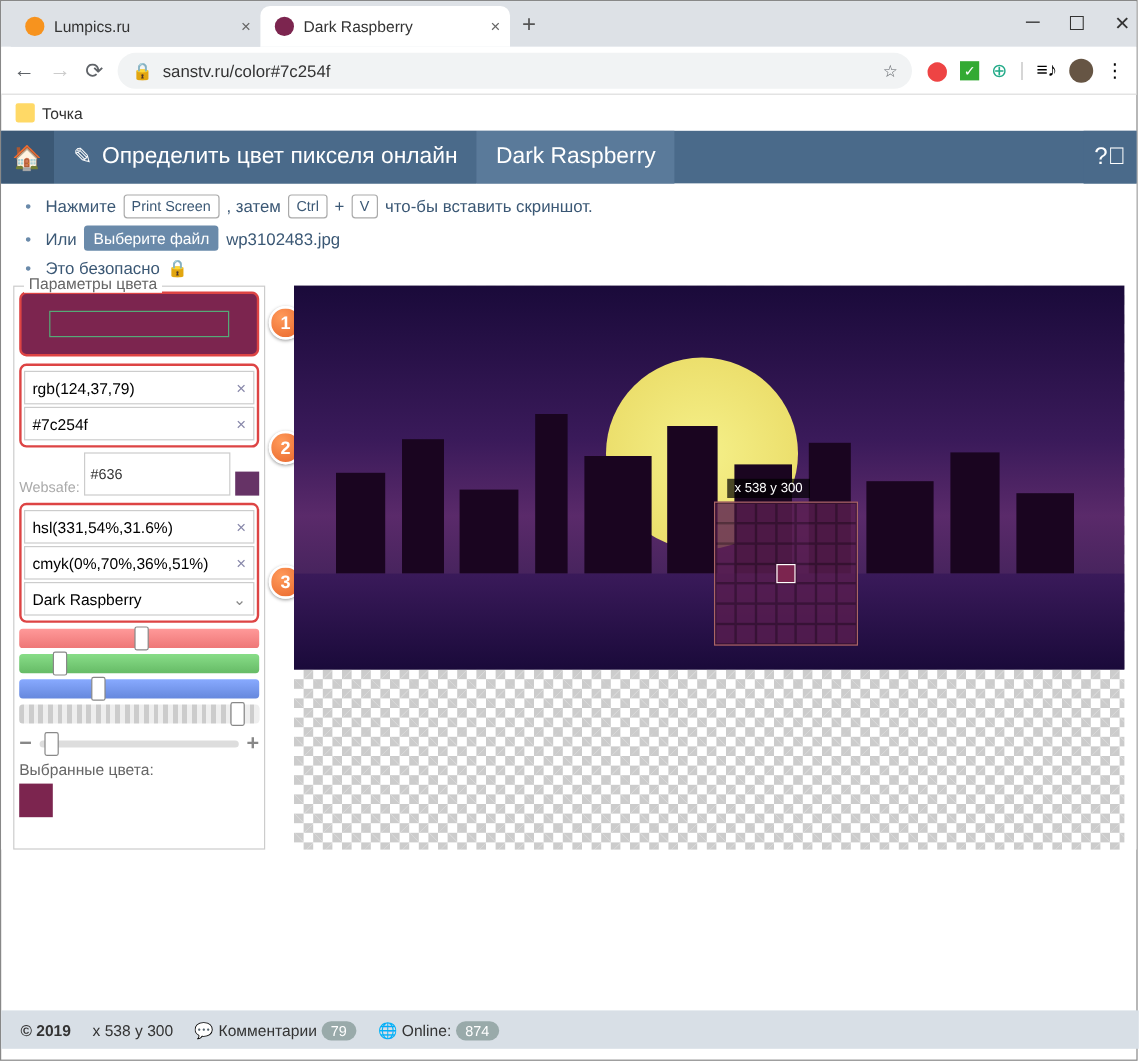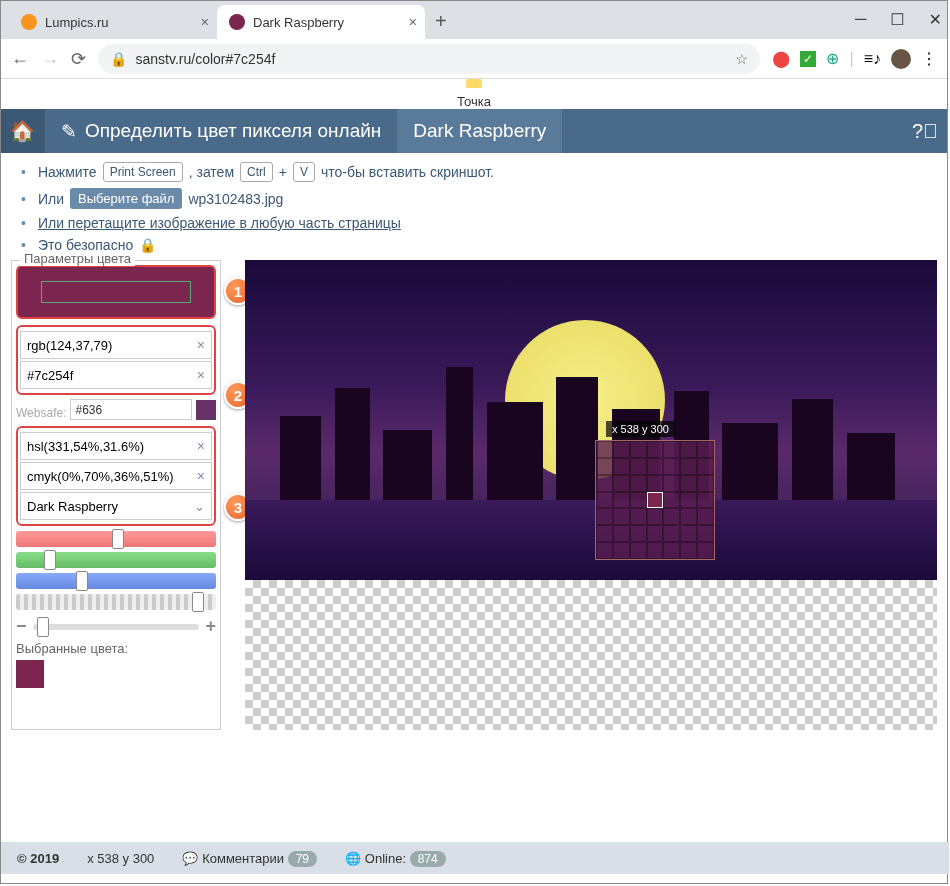--- a/index.html
+++ b/index.html
@@ -18,21 +18,21 @@
 .newtab { font-size: 20px; padding: 6px 10px; color: #555; }
 
 .addr-row { display: flex; align-items: center; gap: 12px; height: 40px; padding: 0 10px; background: #fff; border-bottom: 1px solid #ddd; }
 .navicon { font-size: 18px; color: #5f6368; }
 .url-pill { flex: 1; display: flex; align-items: center; gap: 8px; background: #f1f3f4; border-radius: 18px; height: 30px; padding: 0 12px; font-size: 14px; color: #333; }
 .url-pill .lock { color: #5f6368; }
 .url-pill .star { margin-left: auto; color: #5f6368; }
 .ext-icons { display: flex; gap: 10px; align-items: center; }
 .ext-icons span { font-size: 16px; }
 
-.bookmarks { height: 30px; display: flex; align-items: center; gap: 6px; padding: 0 12px; font-size: 13px; color: #333; flex-direction: column; }
+.bookmarks { height: 30px; display: flex; align-items: center; gap: 6px; padding: 0 12px; font-size: 13px; color: #333; }
 .bm-icon { width: 16px; height: 16px; background: #ffd966; border-radius: 2px; }
 
 .page-header { background: #4a6a8a; height: 44px; display: flex; align-items: center; color: #fff; }
 .home-btn { width: 44px; height: 44px; background: #3b5875; display: flex; align-items: center; justify-content: center; font-size: 20px; }
 .title-seg { display: flex; align-items: center; gap: 8px; padding: 0 16px; font-size: 19px; height: 44px; }
 .title-main { background: #4a6a8a; }
 .title-sub { background: #5a7a9a; }
 .help-btn { margin-left: auto; width: 44px; height: 44px; display: flex; align-items: center; justify-content: center; font-size: 20px; background: #4a6a8a; }
 
 .content { padding: 6px 10px 0 10px; background: #fff; }
@@ -45,21 +45,21 @@
 
 .workspace { display: flex; gap: 24px; margin-top: 4px; }
 .sidebar { width: 210px; border: 1px solid #ccc; padding: 4px; position: relative; }
 .legend { position: absolute; top: -10px; left: 8px; background: #fff; padding: 0 4px; font-size: 13px; color: #666; }
 .swatch { height: 54px; background: #7c254f; border: 2px solid #d44; border-radius: 6px; display: flex; align-items: center; justify-content: center; }
 .swatch-inner { width: 150px; height: 22px; border: 1px solid #5a7; }
 .field-group { border: 2px solid #d44; border-radius: 6px; margin-top: 6px; padding: 2px; }
 .field { display: flex; align-items: center; border: 1px solid #ccc; height: 28px; padding: 0 6px; font-size: 13px; background: #fff; margin: 2px 0; }
 .field .x { margin-left: auto; color: #88a; font-size: 14px; }
 .websafe-row { display: flex; align-items: flex-end; gap: 4px; margin: 4px 0; font-size: 12px; color: #aaa; }
-.websafe-row .ws-box { flex: 1; border: 1px solid #ccc; height: 21px; display: flex; align-items: center; padding: 0 4px; }
+.websafe-row .ws-box { flex: 1; border: 1px solid #ccc; height: 36px; display: flex; align-items: center; padding: 0 4px; }
 .ws-swatch { width: 20px; height: 20px; background: #663366; }
 .name-field { display: flex; align-items: center; border: 1px solid #ccc; height: 28px; padding: 0 6px; font-size: 13px; margin: 2px 0; }
 .name-field .chev { margin-left: auto; color: #888; }
 
 .slider { height: 16px; margin: 5px 0; border-radius: 3px; position: relative; }
 .slider.r { background: linear-gradient(#f99,#e77); }
 .slider.g { background: linear-gradient(#8d8,#6b6); }
 .slider.b { background: linear-gradient(#8af,#68d); }
 .slider.gray { background: repeating-linear-gradient(90deg,#ccc 0 4px,#eee 4px 8px); }
 .thumb { position: absolute; top: -2px; width: 12px; height: 20px; background: #fff; border: 1px solid #888; border-radius: 2px; }
@@ -76,21 +76,21 @@
 .buildings { position: absolute; bottom: 80px; left: 0; right: 0; height: 140px; }
 .bld { position: absolute; bottom: 0; background: #1a0520; }
 .water { position: absolute; bottom: 0; left: 0; right: 0; height: 80px; background: linear-gradient(180deg,#3a1a5a,#1a0a3a); }
 .magnifier { position: absolute; left: 350px; top: 180px; width: 120px; height: 120px; background: rgba(90,30,80,.8); border: 1px solid #a66; }
 .mag-label { position: absolute; top: -20px; left: 10px; background: rgba(0,0,0,.7); color: #fff; font-size: 11px; padding: 2px 6px; }
 .mag-grid { display: grid; grid-template-columns: repeat(7,1fr); grid-template-rows: repeat(7,1fr); width: 100%; height: 100%; }
 .mag-grid div { border: 1px solid rgba(0,0,0,.3); }
 
 .callout { position: absolute; width: 28px; height: 28px; background: radial-gradient(circle at 35% 30%,#ff9a5a,#e8652a); border-radius: 50%; border: 2px solid #fff; color: #fff; font-weight: bold; display: flex; align-items: center; justify-content: center; font-size: 15px; box-shadow: 0 1px 3px rgba(0,0,0,.4);}
 
-.footer { position: absolute; bottom: 12px; left: 1px; right: 1px; height: 32px; background: #d8dfe6; display: flex; align-items: center; gap: 28px; padding: 0 16px; font-size: 13px; color: #333; }
+.footer { position: absolute; bottom: 12px; left: 1px; right: 1px; height: 32px; background: #d8dfe6; display: flex; align-items: center; gap: 18px; padding: 0 16px; font-size: 13px; color: #333; }
 .footer .badge { background: #9aa; color: #fff; border-radius: 10px; padding: 1px 8px; font-size: 12px; }
 </style>
 </head>
 <body>
 
 <div class="window">
   <div class="winctrls">
     <span>─</span>
     <span>☐</span>
     <span>✕</span>
@@ -157,23 +157,20 @@
         <span>+</span>
         <span class="key">V</span>
         <span>что-бы вставить скриншот.</span>
       </li>
       <li>
         <span>Или</span>
         <span class="file-btn">Выберите файл</span>
         <span>wp3102483.jpg</span>
       </li>
       <li>
-          <a href="#">Или перетащите изображение в любую часть страницы</a>
-        </li>
-      <li>
         <span>Это безопасно</span>
         <span>🔒</span>
       </li>
     </ul>
 
     <div class="workspace">
       <div class="sidebar">
         <span class="legend">Параметры цвета</span>
 
         <div class="swatch">

